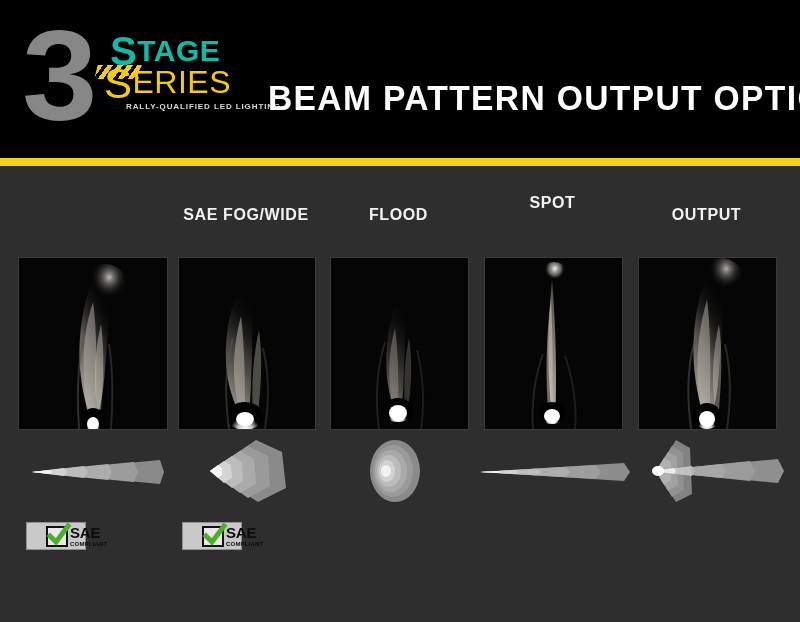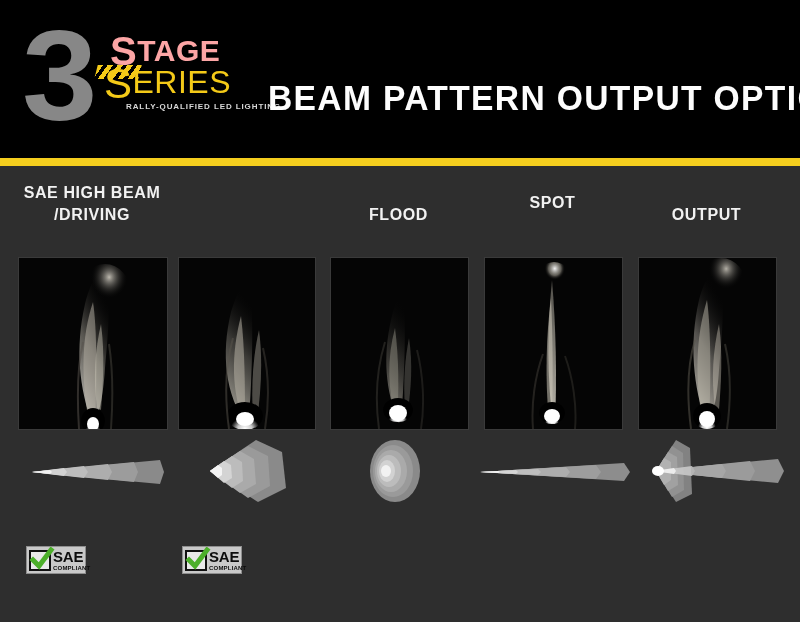--- a/index.html
+++ b/index.html
@@ -15,21 +15,21 @@
   .header{position:absolute;left:0;top:0;width:800px;height:158px;background:#000;}
   .logo{position:absolute;left:22px;top:28px;width:230px;height:104px;}
   .logo-3{
     position:absolute;left:0;top:0;width:110px;height:100px;
     font-size:128px;line-height:96px;font-weight:bold;color:#878787;
     font-family:"Liberation Sans", sans-serif;
     letter-spacing:-4px;transform:scaleX(1.06);transform-origin:left top;
   }
   .logo-right{position:absolute;left:88px;top:8px;width:150px;height:95px;}
   .logo-stage{
-    position:absolute;left:0;top:0;color:#fca5a5;font-weight:bold;
+    position:absolute;left:0;top:0;color:#14b8a6;font-weight:bold;
     font-size:30px;line-height:30px;letter-spacing:0.5px;
     font-family:"Liberation Sans", sans-serif;white-space:nowrap;
   }
   .logo-stage .cap{font-size:40px;line-height:30px;vertical-align:-4px;}
   .logo-series{
     position:absolute;left:-6px;top:30px;color:#f4ca18;font-weight:normal;
     font-size:32px;line-height:32px;letter-spacing:0.5px;
     font-family:"Liberation Sans", sans-serif;white-space:nowrap;
   }
   .logo-series .cap{font-size:42px;line-height:32px;vertical-align:-5px;}
@@ -69,21 +69,21 @@
   }
   .ph-inner{position:absolute;inset:0;overflow:hidden;}
   .ph-svg{position:absolute;left:0;top:0;width:100%;height:100%;display:block;}
 
   .beam-diagram{position:absolute;}
   .beam-diagram svg{display:block;width:100%;height:100%;}
 
   .sae-badge{
     position:absolute;width:60px;height:28px;background:#c9c9c9;
     border:1px solid #8f8f8f;box-sizing:border-box;
-    display:flex;align-items:center;padding-left:2px;margin-top:24px;
+    display:flex;align-items:center;padding-left:19px;
   }
   .sae-check{
     width:22px;height:21px;background:#e9e9e9;border:2px solid #111;
     box-sizing:border-box;position:relative;flex:0 0 auto;
   }
   .sae-check svg{position:absolute;left:-2px;top:-5px;width:26px;height:26px;}
   .sae-text{margin-left:2px;line-height:1;}
   .sae-main{
     color:#0c0c0c;font-size:15px;font-weight:bold;letter-spacing:-0.2px;
     font-family:"Liberation Sans", sans-serif;display:block;
@@ -111,24 +111,20 @@
     </div>
 
     <div class="header-title">BEAM PATTERN OUTPUT OPTIONS</div>
   </div>
 
   <div class="yellow-bar"></div>
 
   <div class="cols">
 
     <div class="col" style="left:18px;width:148px;">
-      <div class="col-label two-line" style="top:16px;">
-        <span>SAE HIGH BEAM</span><br>
-        <span>/DRIVING</span>
-      </div>
 
       <div class="beam-photo" style="left:0;top:91px;width:148px;height:171px;">
         <div class="ph-inner">
           <svg class="ph-svg" viewBox="0 0 148 171" preserveAspectRatio="none">
             <defs>
               <radialGradient id="d1" cx="50%" cy="96%" r="34%">
                 <stop offset="0%" stop-color="#ffffff"></stop>
                   <stop offset="45%" stop-color="#cfcfcf"></stop>
                   <stop offset="100%" stop-color="#000000"></stop>
               </radialGradient>
@@ -173,20 +169,23 @@
           </svg>
         </span>
         <span class="sae-text">
           <span class="sae-main">SAE</span>
           <span class="sae-sub">COMPLIANT</span>
         </span>
       </div>
     </div>
 
     <div class="col" style="left:178px;width:136px;">
+      <div class="col-label" style="top:38px;">
+        <span>SAE FOG/WIDE</span>
+      </div>
 
       <div class="beam-photo" style="left:0;top:91px;width:136px;height:171px;">
         <div class="ph-inner">
           <svg class="ph-svg" viewBox="0 0 136 171" preserveAspectRatio="none">
             <defs>
               <radialGradient id="f1" cx="50%" cy="95%" r="40%">
                 <stop offset="0%" stop-color="#ffffff"></stop>
                   <stop offset="50%" stop-color="#c8c8c8"></stop>
                   <stop offset="100%" stop-color="#000"></stop>
               </radialGradient>

